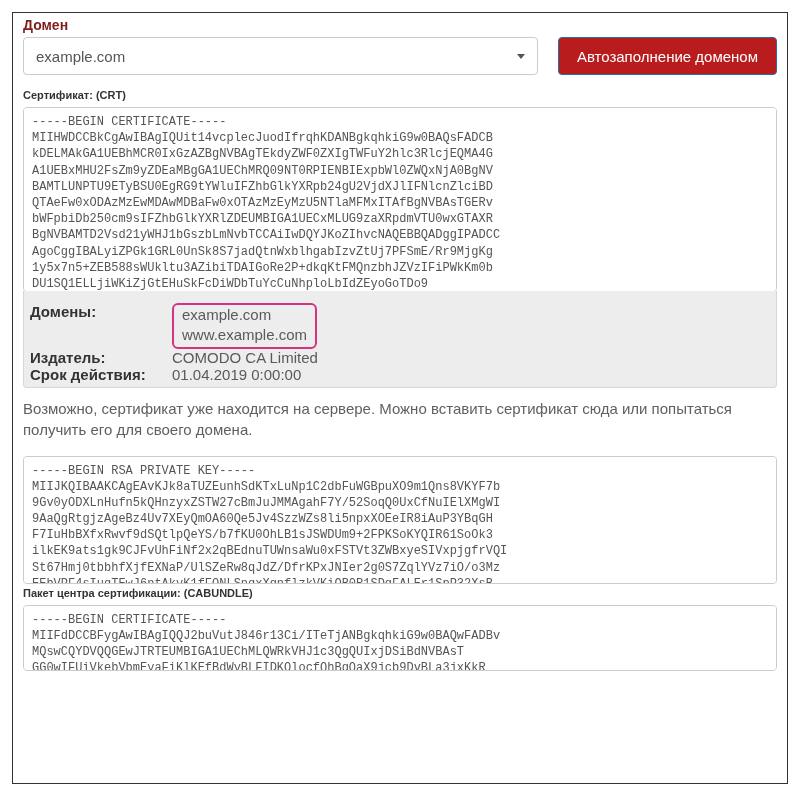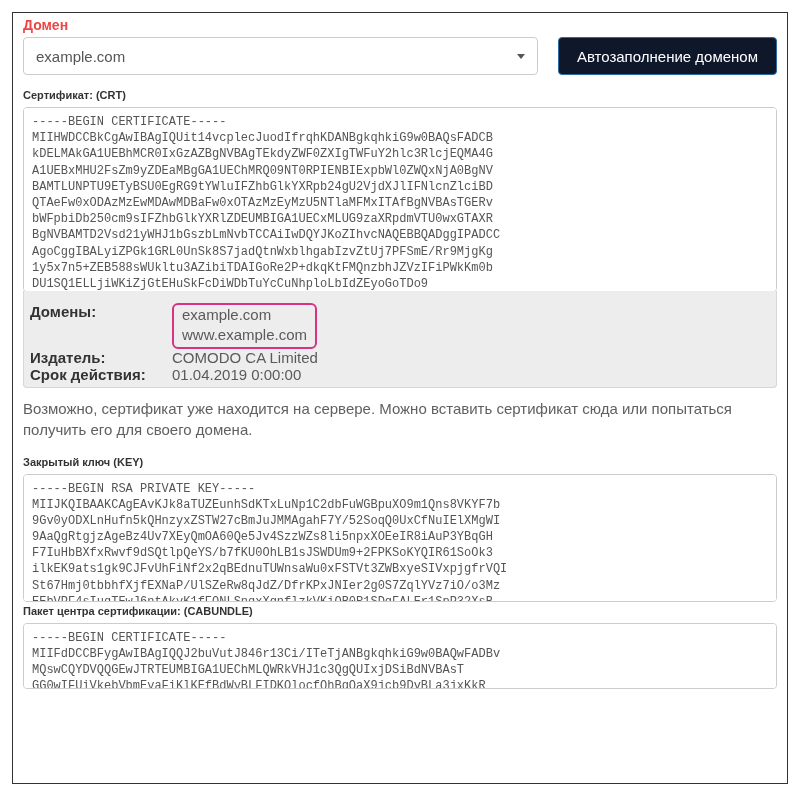--- a/index.html
+++ b/index.html
@@ -14,21 +14,21 @@
     .outer-border {
       border: 1px solid #333;
       padding: 4px 10px 0 10px;
       width: 776px;
       height: 772px;
       overflow: hidden;
     }
     .label-bold {
       font-weight: bold;
       font-size: 14px;
-      color: #ef4444;
+      color: #7f1d1d;
       margin-bottom: 4px;
       display: block;
     }
     .row-top {
       display: flex;
       gap: 20px;
       align-items: stretch;
       margin-bottom: 14px;
     }
     .select-wrap {
@@ -48,21 +48,21 @@
       color: #555;
     }
     .caret {
       width: 0; height: 0;
       border-left: 4px solid transparent;
       border-right: 4px solid transparent;
       border-top: 5px solid #555;
       margin-right: 4px;
     }
     .btn-primary {
-      background: #0f172a;
+      background: #b91c1c;
       border: 1px solid #2e6da4;
       color: #fff;
       font-size: 15px;
       padding: 0 18px;
       border-radius: 4px;
       height: 38px;
       display: flex;
       align-items: center;
       cursor: pointer;
     }
@@ -184,21 +184,20 @@
       <td class="v">01.04.2019 0:00:00</td>
     </tr>
   </tbody>
       </table>
 </div>
 
 
 <div class="help-text">Возможно, сертификат уже находится на сервере. Можно вставить сертификат сюда или попытаться получить его для своего домена.</div>
 
 
-<div class="section-title">Закрытый ключ (KEY)</div>
 <textarea class="textarea-lite key" style="">-----BEGIN RSA PRIVATE KEY-----
 MIIJKQIBAAKCAgEAvKJk8aTUZEunhSdKTxLuNp1C2dbFuWGBpuXO9m1Qns8VKYF7b
 9Gv0yODXLnHufn5kQHnzyxZSTW27cBmJuJMMAgahF7Y/52SoqQ0UxCfNuIElXMgWI
 9AaQgRtgjzAgeBz4Uv7XEyQmOA60Qe5Jv4SzzWZs8li5npxXOEeIR8iAuP3YBqGH
 F7IuHbBXfxRwvf9dSQtlpQeYS/b7fKU0OhLB1sJSWDUm9+2FPKSoKYQIR61SoOk3
 ilkEK9ats1gk9CJFvUhFiNf2x2qBEdnuTUWnsaWu0xFSTVt3ZWBxyeSIVxpjgfrVQI
 St67Hmj0tbbhfXjfEXNaP/UlSZeRw8qJdZ/DfrKPxJNIer2g0S7ZqlYVz7iO/o3Mz
 EEbVPF4sIuqTEwJ6ntAkyK1fFONLSnqxXgnflzkVKiQB0R1SDqFALEr1SpP32XsB
 Y0LUaIpx/Dr1IeTdAdKbfS5NCtzSBo2cRsp8kQ4+jrICWAsyuchn2BiED1ZZdNHab1SLgs
 irnXc5H+JLiORG+AIQuzWvHvrnxYPFmYN+5sDV9WmKgalDzXMXEHK90voB2E+xFD

